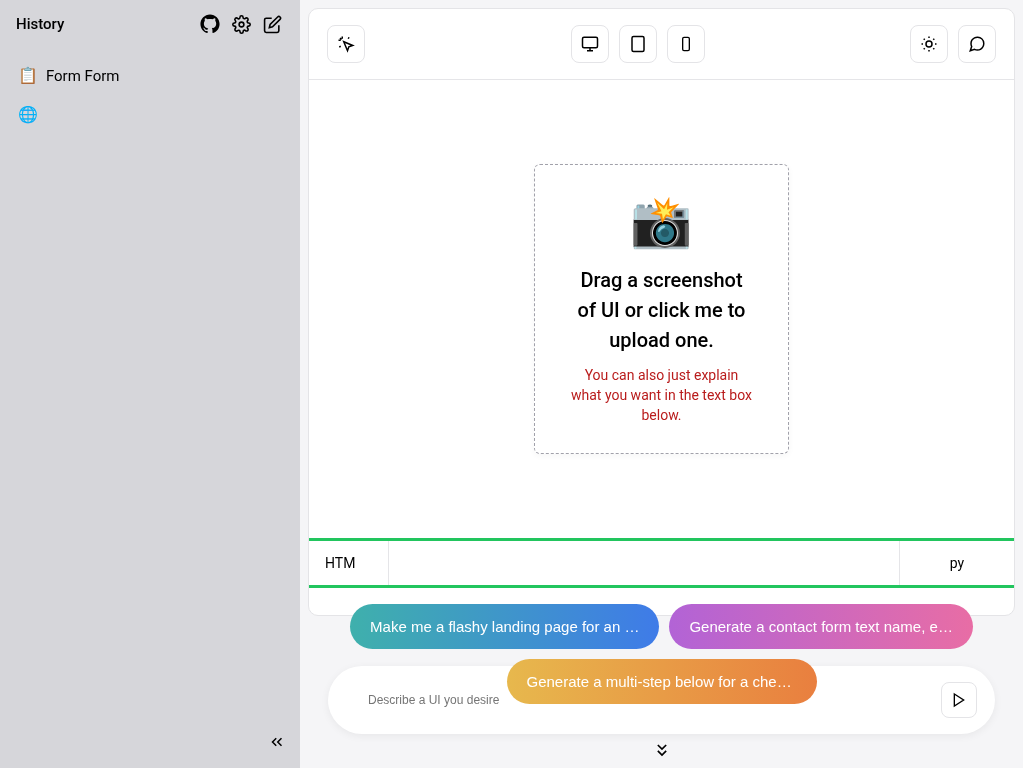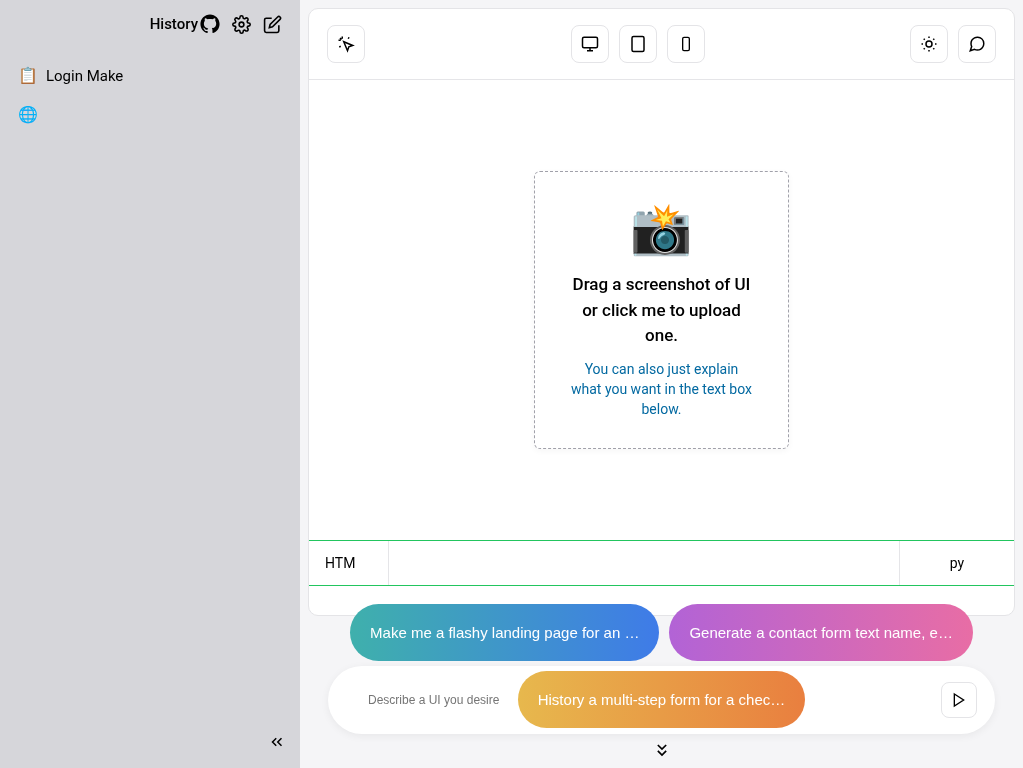--- a/index.html
+++ b/index.html
@@ -1,47 +1,47 @@
 <!DOCTYPE html>
 <html><head>
   <meta charset="utf-8">
   <style>
     * { box-sizing: border-box; margin: 0; padding: 0; }
     body { font-family: -apple-system, BlinkMacSystemFont, "Segoe UI", Roboto, sans-serif; background: #f5f5f7; width: 1023px; height: 768px; overflow: hidden; display: flex; }
     
     .sidebar { width: 300px; background: #d6d6da; height: 100%; display: flex; flex-direction: column; position: relative; }
-    .sidebar-header { display: flex; align-items: center; justify-content: flex-end; padding: 12px 16px; }
+    .sidebar-header { display: flex; align-items: center; justify-content: space-between; padding: 12px 16px; }
     .sidebar-title { font-size: 15px; font-weight: 500; color: #000; }
     .sidebar-icons { display: flex; gap: 8px; align-items: center; }
     .icon-btn { background: none; border: none; cursor: pointer; display: flex; align-items: center; justify-content: center; color: #000; padding: 2px; }
     .sidebar-items { padding: 8px 0; }
     .sidebar-item { display: flex; align-items: center; gap: 8px; padding: 10px 18px; cursor: pointer; font-size: 15px; color: #000; }
     .sidebar-item-emoji { font-size: 16px; }
     .collapse-btn { position: absolute; bottom: 14px; right: 14px; background: none; border: none; cursor: pointer; }
     
     .main { flex: 1; display: flex; flex-direction: column; height: 100%; padding: 8px; }
     .canvas { flex: 1; background: #fff; border: 1px solid #e4e4e7; border-radius: 10px; display: flex; flex-direction: column; overflow: hidden; }
     .toolbar { display: flex; align-items: center; justify-content: space-between; padding: 16px 18px; border-bottom: 1px solid #e5e5e8; }
     .toolbar-left, .toolbar-center, .toolbar-right { display: flex; gap: 10px; align-items: center; }
     .sq-btn { width: 38px; height: 38px; border: 1px solid #e4e4e7; border-radius: 8px; background: #fff; display: flex; align-items: center; justify-content: center; cursor: pointer; color: #000; }
     
     .canvas-body { flex: 1; display: flex; align-items: center; justify-content: center; padding: 20px; }
     .dropzone { border: 1.5px dashed #a1a1aa; border-radius: 6px; padding: 28px 36px; width: 255px; text-align: center; cursor: pointer; box-shadow: 0 2px 6px rgba(0,0,0,0.04); background: #fff; }
     .dropzone-emoji { font-size: 50px; display: block; margin-bottom: 14px; }
-    .dropzone-title { font-size: 17px; font-weight: 500; color: #000; line-height: 1.5; margin-bottom: 10px; }
-    .dropzone-sub { font-size: 14px; color: #0369a1; line-height: 1.45; }
+    .dropzone-title { font-size: 20px; font-weight: 500; color: #000; line-height: 1.5; margin-bottom: 10px; }
+    .dropzone-sub { font-size: 14px; color: #b91c1c; line-height: 1.45; }
     
-    .action-row { display: flex; border-top: 1px solid #22c55e; position: relative; }
+    .action-row { display: flex; border-top: 3px solid #22c55e; position: relative; }
     .action-label { padding: 14px 16px; font-size: 14px; color: #000; }
     .action-label.left { border-right: 1px solid #e5e5e8; width:80px;}
     .action-label.right { margin-left: auto; border-left: 1px solid #e5e5e8; width:115px; text-align:center;}
     .action-row-blank { height: 30px; }
     
     .chips { position: absolute; left: 50%; transform: translateX(-50%); top: -12px; display: flex; flex-wrap: wrap; justify-content: center; gap: 10px; width: 660px; z-index: 5; }
-    .chip { padding: 20px 20px; border-radius: 999px; color: #fff; font-size: 15px; white-space: nowrap; overflow: hidden; text-overflow: ellipsis; max-width: 310px; border: none; cursor: pointer; }
+    .chip { padding: 14px 20px; border-radius: 999px; color: #fff; font-size: 15px; white-space: nowrap; overflow: hidden; text-overflow: ellipsis; max-width: 310px; border: none; cursor: pointer; }
     .chip.c1 { background: linear-gradient(90deg, #3fb0ac, #3f7be8); }
     .chip.c2 { background: linear-gradient(90deg, #b263d6, #e86da5); }
     .chip.c3 { background: linear-gradient(90deg, #e7b84d, #e97f3f); }
     
     .prompt-area { position: relative; padding-top: 50px; }
     .prompt-box { background: #fff; border-radius: 999px; margin: 0 20px 0 20px; display: flex; align-items: center; padding: 16px 18px 16px 40px; box-shadow: 0 2px 8px rgba(0,0,0,0.06); }
     .prompt-input { flex: 1; border: none; outline: none; font-size: 12px; color: #0f766e; background: transparent; }
     .send-btn { border: 1px solid #e4e4e7; background: #fff; border-radius: 8px; width: 36px; height: 36px; display: flex; align-items: center; justify-content: center; cursor: pointer; }
     .chev-down { display: flex; justify-content: center; padding: 6px 0 0 0; color: #000; }
   </style>
@@ -67,21 +67,21 @@
         <svg width="19" height="19" viewBox="0 0 24 24" fill="none" stroke="currentColor" stroke-width="2">
             <path d="M11 4H4a2 2 0 0 0-2 2v14a2 2 0 0 0 2 2h14a2 2 0 0 0 2-2v-7"></path>
             <path d="M18.5 2.5a2.12 2.12 0 0 1 3 3L12 15l-4 1 1-4 9.5-9.5z"></path>
           </svg>
       </button>
     </div>
   </div>
   <div class="sidebar-items">
     <div class="sidebar-item">
       <span class="sidebar-item-emoji">📋</span>
-      <span>Login Make</span>
+      <span>Form Form</span>
     </div>
     <div class="sidebar-item">
       <span class="sidebar-item-emoji">🌐</span>
     </div>
   </div>
   <button class="collapse-btn">
     <svg width="18" height="18" viewBox="0 0 24 24" fill="none" stroke="#000" stroke-width="2">
         <polyline points="11 17 6 12 11 7"></polyline>
         <polyline points="18 17 13 12 18 7"></polyline>
       </svg>
@@ -154,21 +154,21 @@
       <div class="action-label left">HTM</div>
       <div class="action-label right">py</div>
     </div>
     <div class="action-row action-row-blank"></div>
   </div>
 
   <div class="prompt-area">
     <div class="chips">
       <button class="chip c1">Make me a flashy landing page for an …</button>
       <button class="chip c2">Generate a contact form text name, e…</button>
-      <button class="chip c3">History a multi-step form for a chec…</button>
+      <button class="chip c3">Generate a multi-step below for a chec…</button>
     </div>
     <div class="prompt-box">
       <input class="prompt-input" placeholder="Describe a UI you desire" style="">
       <button class="send-btn">
         <svg width="16" height="16" viewBox="0 0 24 24" fill="none" stroke="#000" stroke-width="2">
             <polygon points="5 3 19 12 5 21 5 3"></polygon>
           </svg>
       </button>
     </div>
     <div class="chev-down">

